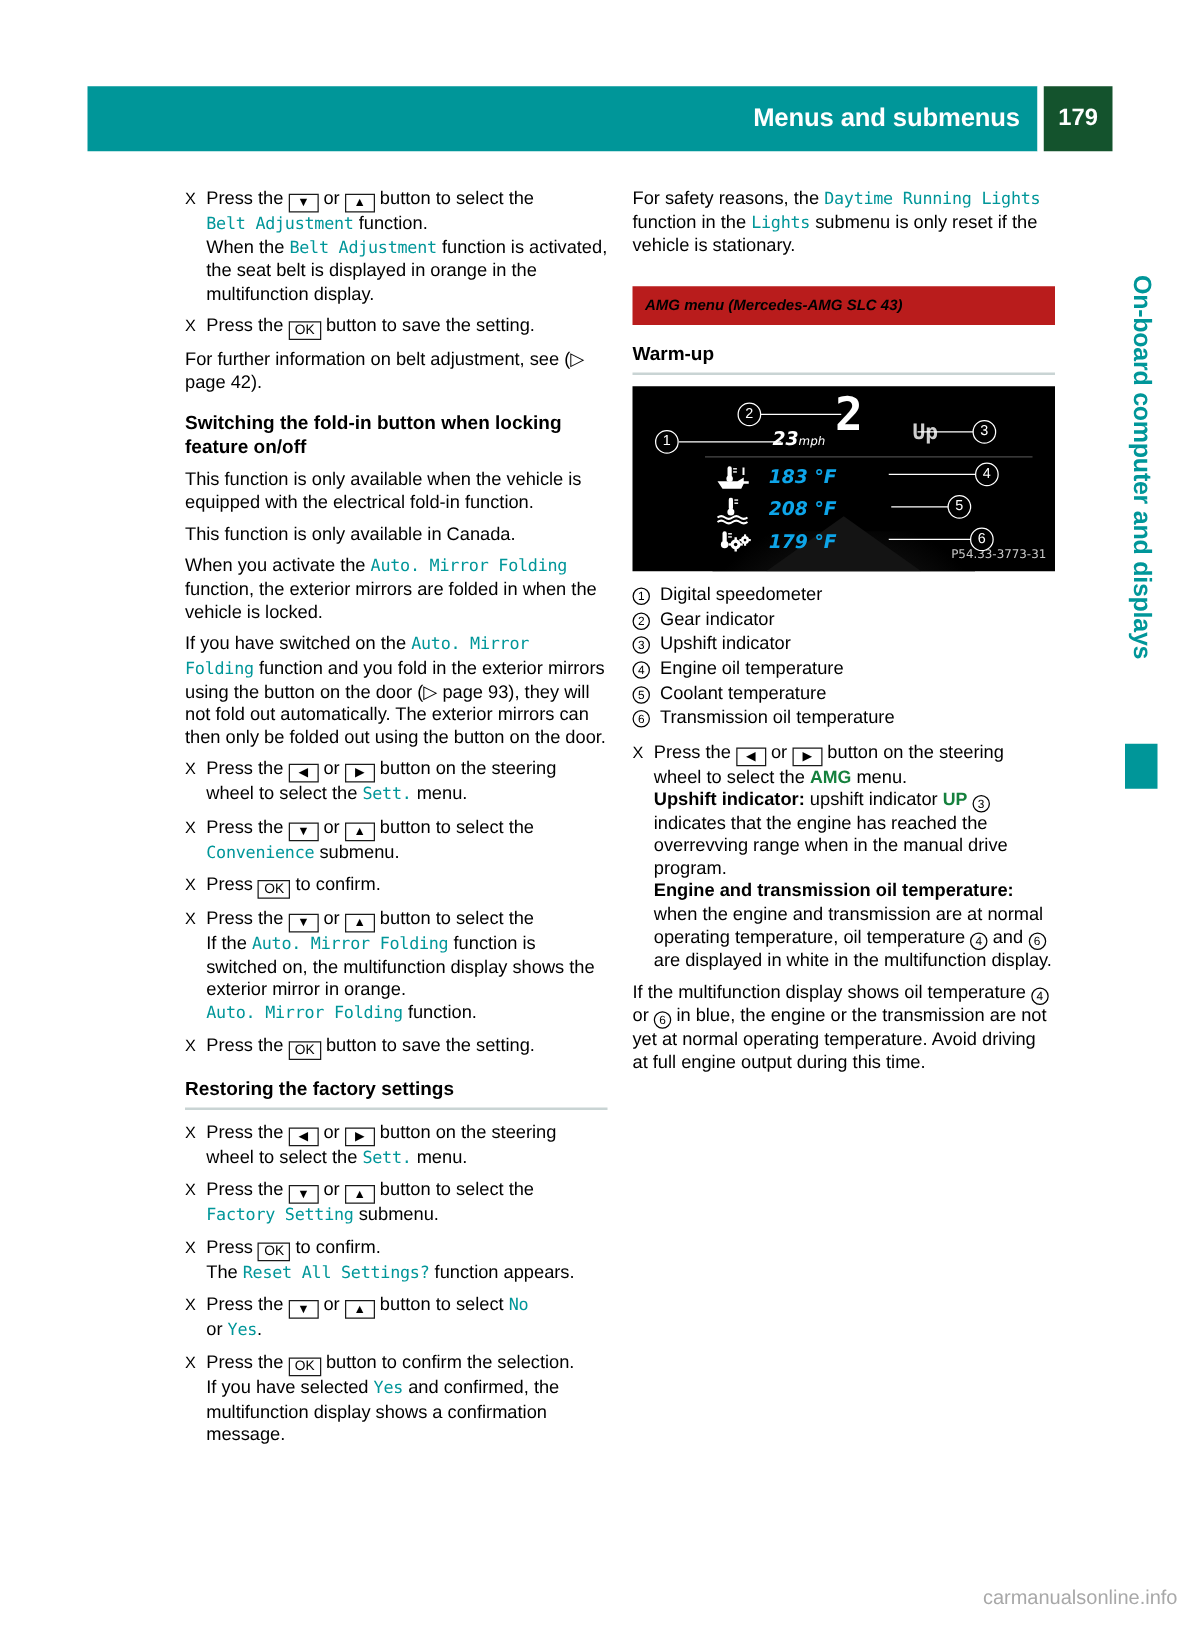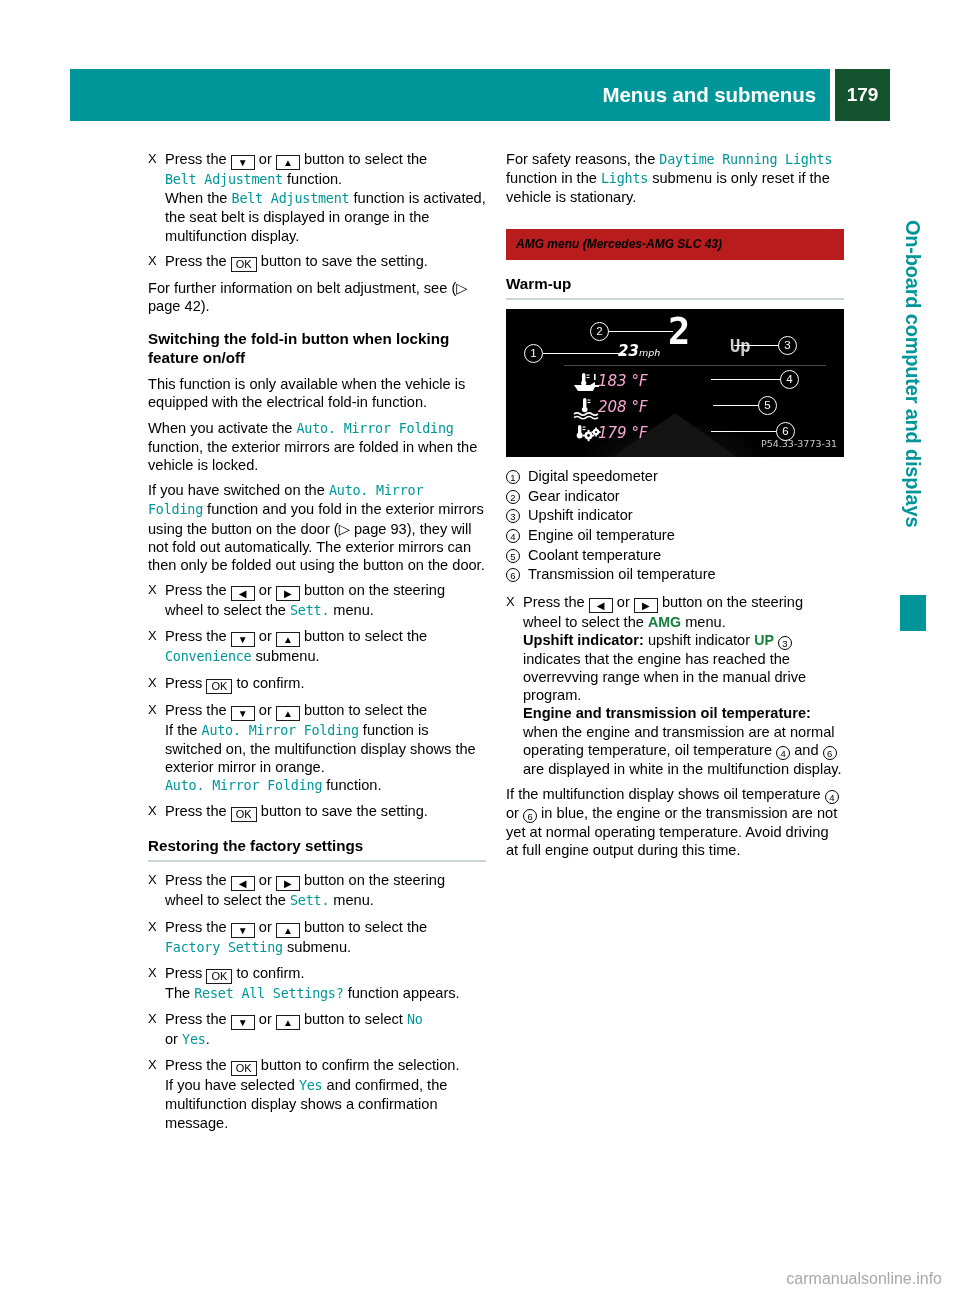--- a/index.html
+++ b/index.html
@@ -246,25 +246,25 @@
   .fig-divider {
     position: absolute;
     left: 58px;
     right: 18px;
     top: 56px;
     height: 1px;
     background: #4a4a4a;
   }
   .temp-row {
     position: absolute;
-    left: 92px;
-    color: #f9a8d4;
+    left: 109px;
+    color: #0ea5e9;
     font-style: italic;
     font-size: 15px;
-    font-weight: normal;
+    font-weight: bold;
   }
   .temp-icon {
     position: absolute;
     left: 66px;
   }
   .watermark {
     position: absolute;
     right: 7px;
     bottom: 4px;
     color: #c8c8c8;
@@ -364,20 +364,21 @@
     <span>Press the</span>
     <span class="key key-ok">OK</span>
     <span>button to save the setting.</span>
   </div>
 
   <p>For further information on belt adjustment, see (▷ page 42).</p>
 
   <h3 class="sub-head">Switching the fold-in button when locking feature on/off</h3>
 
   <p>This function is only available when the vehicle is equipped with the electrical fold-in function.</p>
+  <p>This function is only available in Canada.</p>
 
   <p>
     <span>When you activate the</span>
     <span class="mono">Auto. Mirror Folding</span>
     <span>function, the exterior mirrors are folded in when the vehicle is locked.</span>
   </p>
 
   <p>
     <span>If you have switched on the</span>
     <span class="mono">Auto. Mirror Folding</span>

